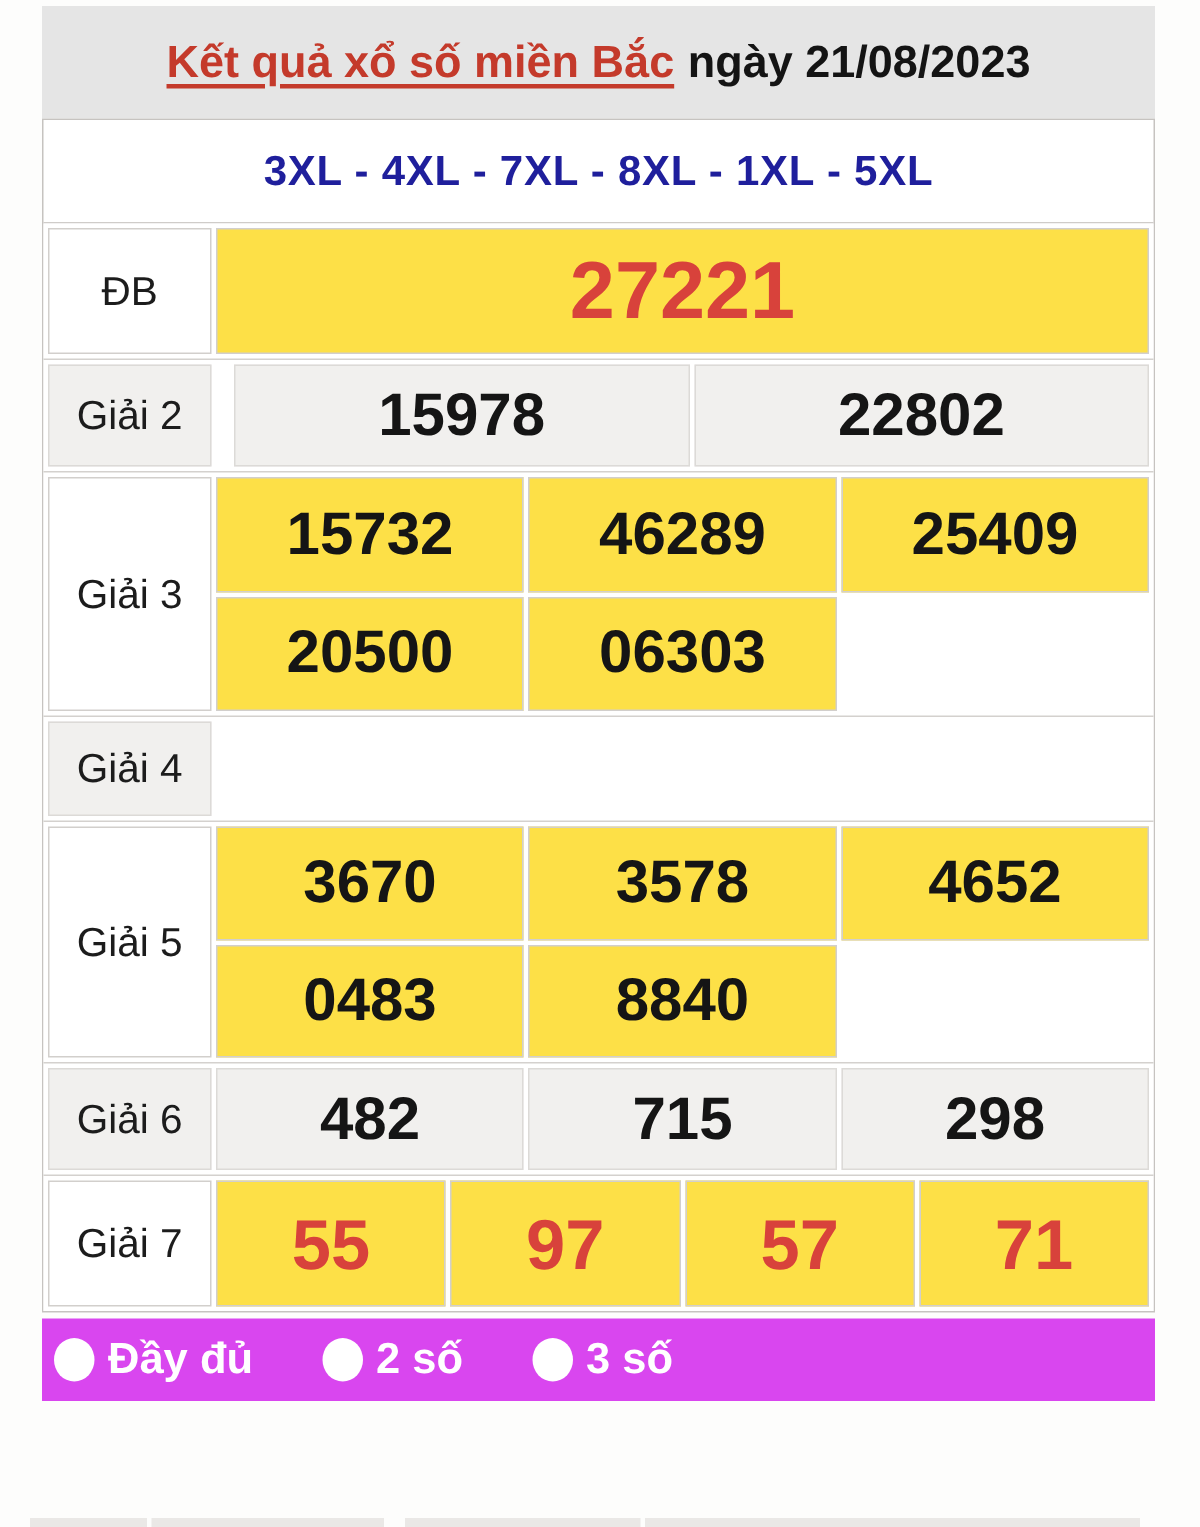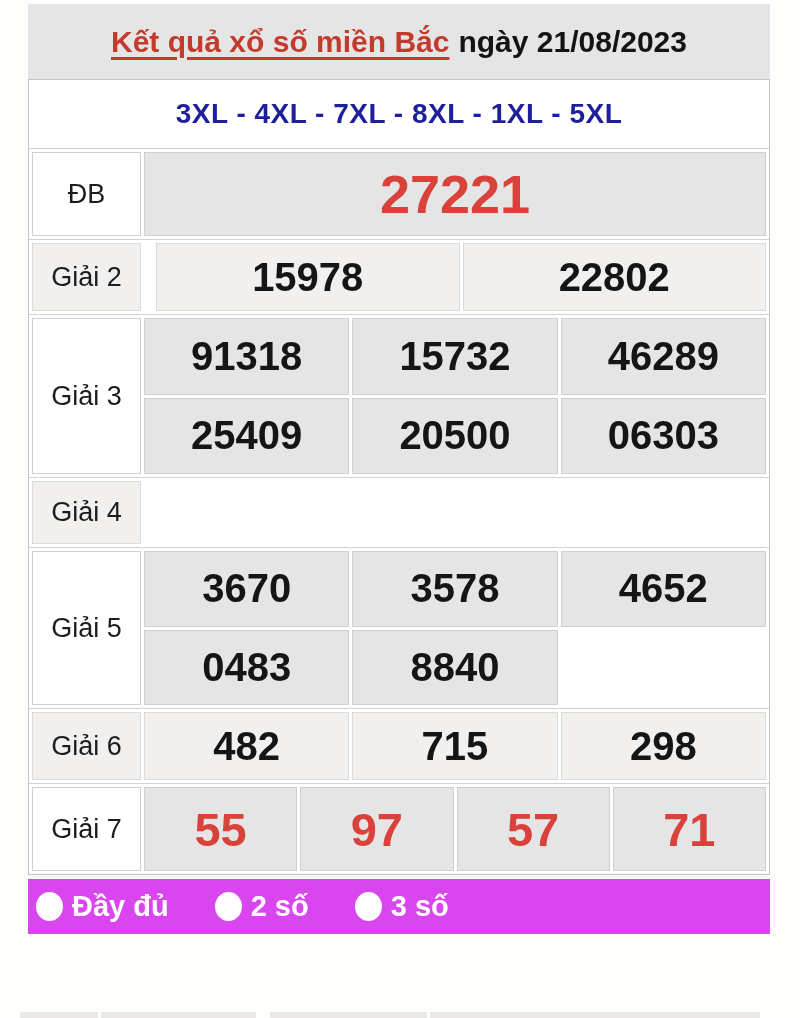--- a/index.html
+++ b/index.html
@@ -25,21 +25,21 @@
           background:#ffffff; }
   .prow + .prow { border-top:1px solid #d4d1ce; }
   .lbl { display:flex; align-items:center; justify-content:center;
          border:1px solid #d2cfcc; font-size:27px; color:#1c1c1c; background:#fff; }
   .cells { display:grid; gap:3px; grid-auto-rows:1fr; }
   .cols-1 { grid-template-columns:1fr; }
   .cols-2 { grid-template-columns:1fr 1fr;padding-left:12px; }
   .cols-3 { grid-template-columns:1fr 1fr 1fr; }
   .cols-4 { grid-template-columns:1fr 1fr 1fr 1fr; }
   .cell { display:flex; align-items:center; justify-content:center;
-          border:1px solid #d2cfcc; background:#e5e5e5;
+          border:1px solid #d2cfcc; background:#fde047;
           font-weight:700; font-size:40px; color:#151515; }
   .alt .lbl, .alt .cell { background:#f1f0ee; border-color:#dcdad7; }
 
   .row-db   { height:90px; }
   .row-g1   { height:80px; }
   .row-g2   { height:75px; }
   .row-g3   { height:163px; }
   .row-g4   { height:70px; }
   .row-g5   { height:161px; }
   .row-g6   { height:75px; }
@@ -90,21 +90,20 @@
         <div class="lbl">Giải 2</div>
         <div class="cells cols-2">
           <div class="cell">15978</div>
           <div class="cell">22802</div>
         </div>
       </div>
 
       <div class="prow row-g3">
         <div class="lbl">Giải 3</div>
         <div class="cells cols-3">
-          <div class="cell">91318</div>
           <div class="cell">15732</div>
           <div class="cell">46289</div>
           <div class="cell">25409</div>
           <div class="cell">20500</div>
           <div class="cell">06303</div>
         </div>
       </div>
 
       <div class="prow row-g4 alt">
         <div class="lbl">Giải 4</div>

